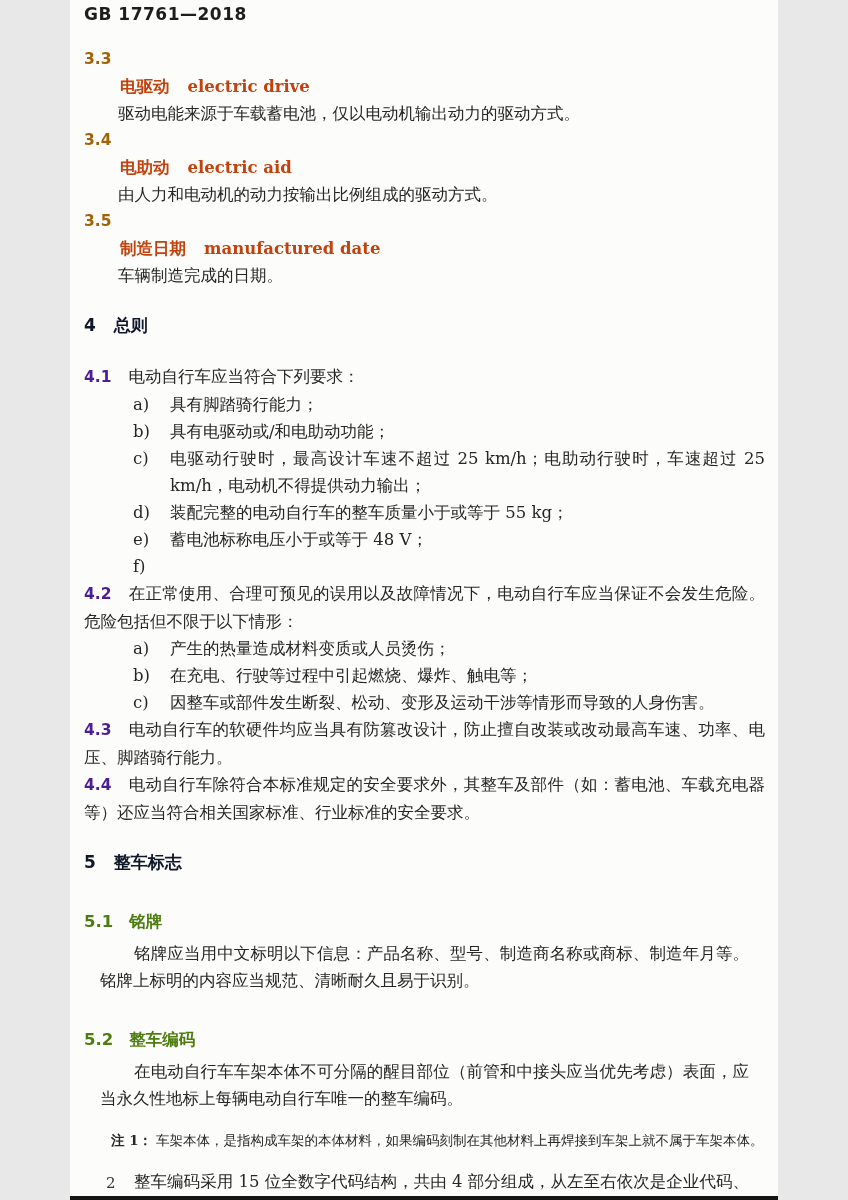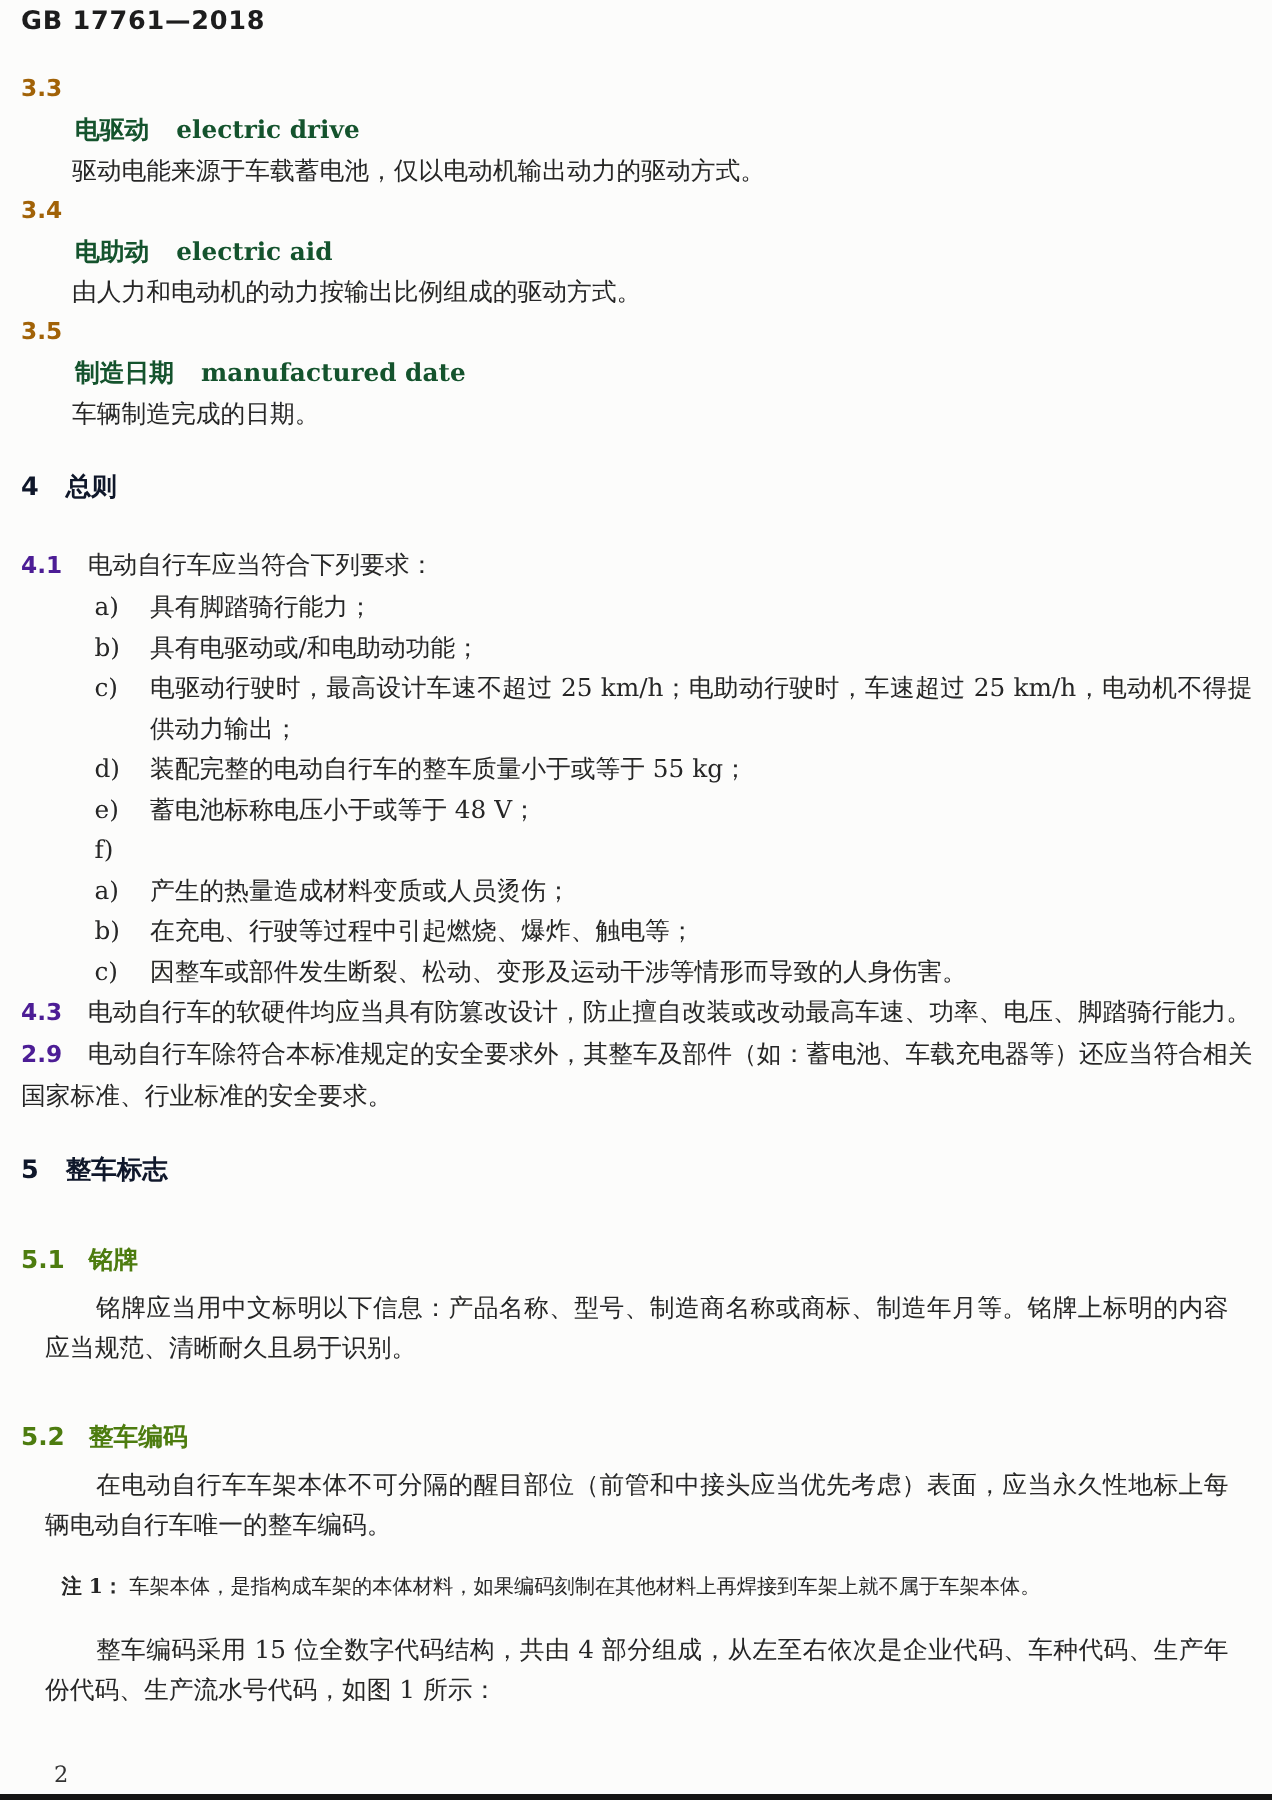--- a/index.html
+++ b/index.html
@@ -1,18 +1,18 @@
 <!DOCTYPE html>
 <html><head>
 <meta charset="utf-8">
 <style>
   html,body { margin:0; padding:0; background:#e8e8e8; }
   .page {
     position: relative;
-    width: 848px;
+    width: 708px;
     height: 1200px;
     margin: 0 auto;
     background: #fcfcfb;
     box-sizing: border-box;
     padding: 4px 13px 0 14px;
     overflow: hidden;
     font-family: "DejaVu Serif", "Liberation Serif", serif;
     color: #262626;
     font-size: 16.5px;
   }
@@ -29,21 +29,21 @@
   .t-line { line-height: 27px; margin:0; }
   .term-num {
     font-family: "DejaVu Sans", "Liberation Sans", sans-serif;
     font-weight: 600;
     font-size: 15.5px;
     color: #a16207;
   }
   .term-name {
     padding-left: 36px;
     font-weight: bold;
-    color: #14532d;
+    color: #c2410c;
   }
   .term-en { margin-left: 18px; font-weight: bold; }
   .term-def { padding-left: 34px; }
   
   .section-heading {
     font-family: "DejaVu Sans", "Liberation Sans", sans-serif;
     font-weight: bold;
     font-size: 17px;
     color: #0f172a;
     line-height: 28px;
@@ -163,39 +163,42 @@
     <span class="li-text">装配完整的电动自行车的整车质量小于或等于 55 kg；</span>
   </div>
   <div class="list-item">
     <span class="li-label">e)</span>
     <span class="li-text">蓄电池标称电压小于或等于 48 V；</span>
   </div>
   <div class="list-item">
     <span class="li-label">f)</span>
   </div>
 
+  <p class="clause-para">
+    <span class="cnum">4.2</span><span>在正常使用、合理可预见的误用以及故障情况下，电动自行车应当保证不会发生危险。危险包括但不限于以下情形：</span>
+  </p>
   <div class="list-item">
     <span class="li-label">a)</span>
     <span class="li-text">产生的热量造成材料变质或人员烫伤；</span>
   </div>
   <div class="list-item">
     <span class="li-label">b)</span>
     <span class="li-text">在充电、行驶等过程中引起燃烧、爆炸、触电等；</span>
   </div>
   <div class="list-item">
     <span class="li-label">c)</span>
     <span class="li-text">因整车或部件发生断裂、松动、变形及运动干涉等情形而导致的人身伤害。</span>
   </div>
 
   <p class="clause-para">
     <span class="cnum">4.3</span><span>电动自行车的软硬件均应当具有防篡改设计，防止擅自改装或改动最高车速、功率、电压、脚踏骑行能力。</span>
   </p>
 
   <p class="clause-para">
-    <span class="cnum">2.9</span><span>电动自行车除符合本标准规定的安全要求外，其整车及部件（如：蓄电池、车载充电器等）还应当符合相关国家标准、行业标准的安全要求。</span>
+    <span class="cnum">4.4</span><span>电动自行车除符合本标准规定的安全要求外，其整车及部件（如：蓄电池、车载充电器等）还应当符合相关国家标准、行业标准的安全要求。</span>
   </p>
 
   <div class="section-heading">
     <span class="snum">5</span><span>整车标志</span>
   </div>
 
   <div class="sub-heading">
     <span class="snum">5.1</span><span>铭牌</span>
   </div>
   <p class="indent-para para-gap">铭牌应当用中文标明以下信息：产品名称、型号、制造商名称或商标、制造年月等。铭牌上标明的内容应当规范、清晰耐久且易于识别。</p>

